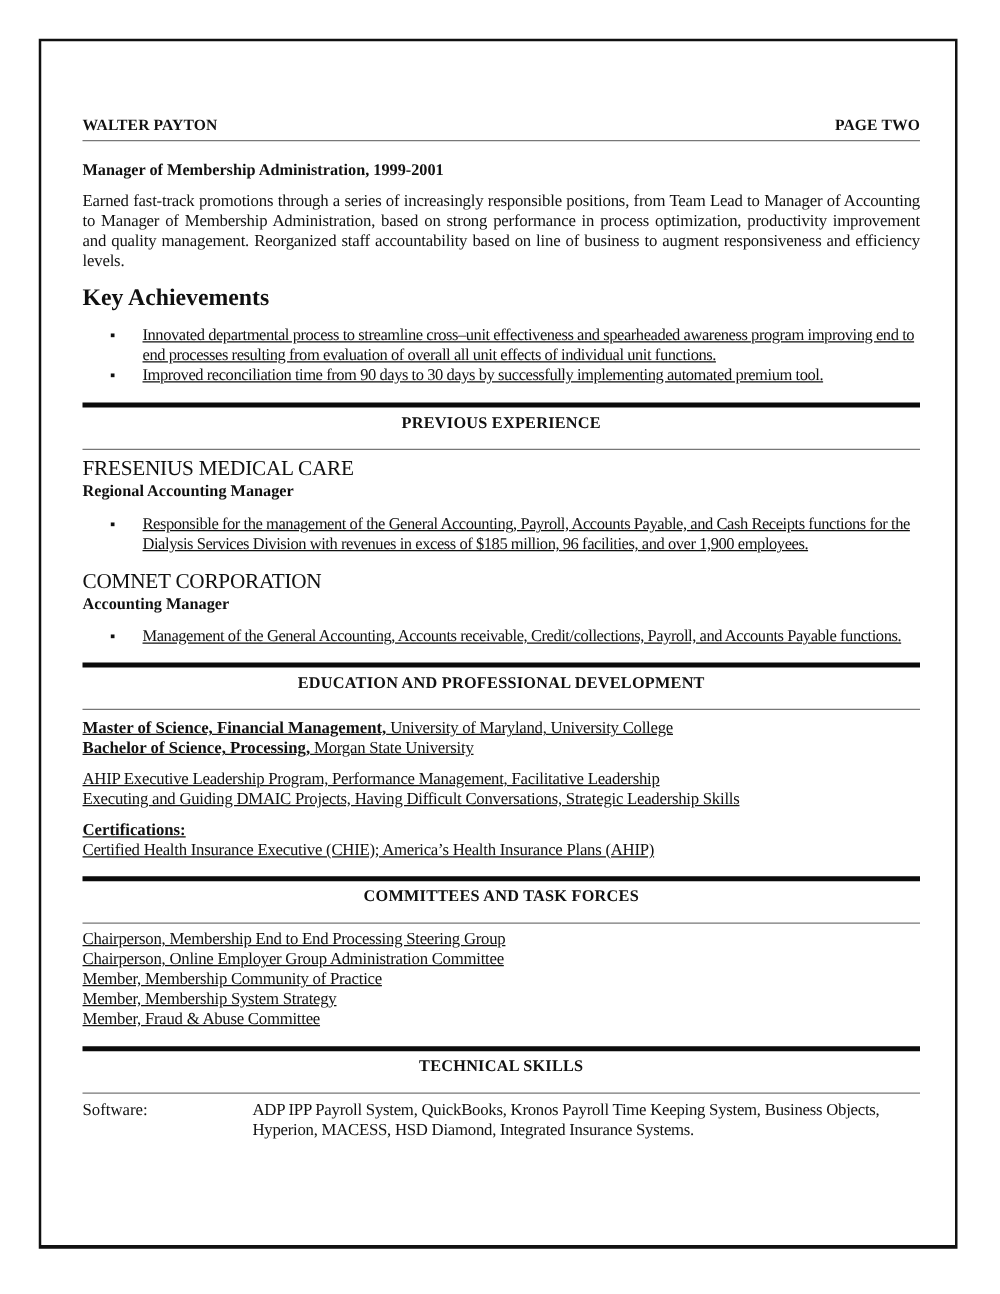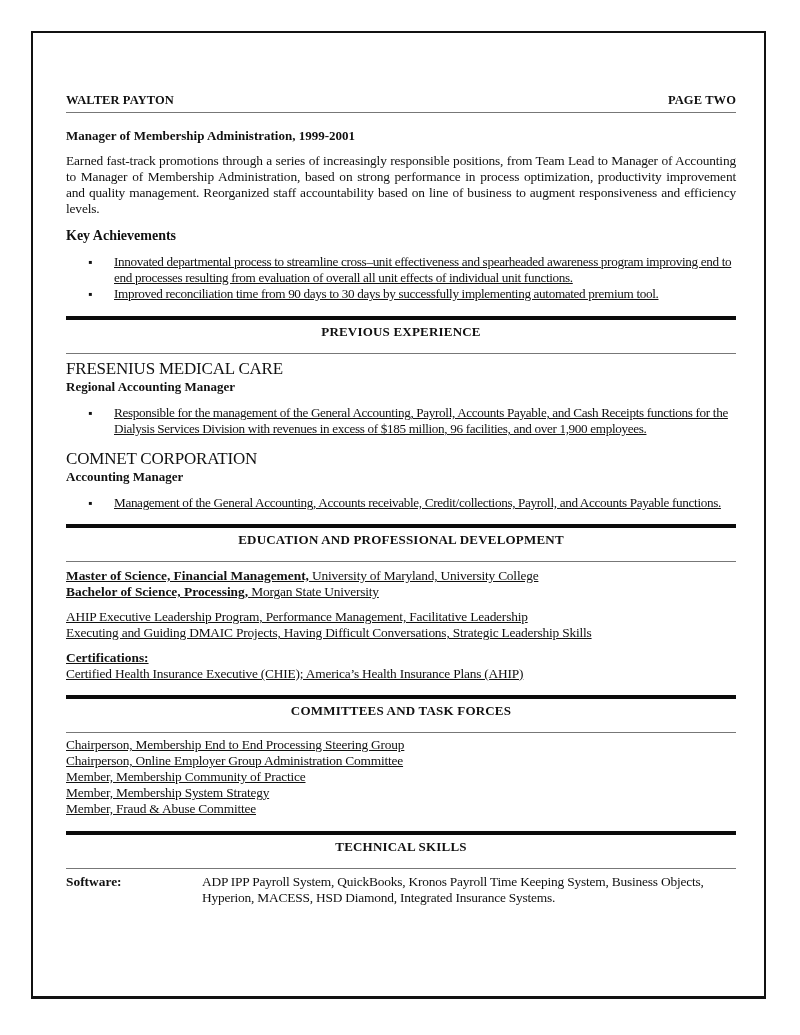--- a/index.html
+++ b/index.html
@@ -5,34 +5,34 @@
   html, body { margin: 0; padding: 0; background: #ffffff; }
   body { width: 800px; height: 1035px; position: relative; overflow: hidden;
          font-family: "Liberation Serif", "DejaVu Serif", serif; color: #111; }
   .page { position: absolute; left: 31px; top: 31px; width: 735px; height: 968px;
           border: 2px solid #111; border-bottom-width: 3px; border-right-width: 2px; box-sizing: border-box; }
   .content { position: absolute; left: 33px; top: 36px; width: 670px; margin-top: 24px; }
   .runhead { display: flex; justify-content: space-between; font-weight: bold; font-size: 12.5px;
              letter-spacing: 0.1px; padding-bottom: 4px; border-bottom: 1.5px solid #777; }
   .job-title { font-weight: bold; font-size: 13px; margin-top: 15px; }
   p.para { font-size: 13.4px; line-height: 16px; margin: 9px 0 0 0; text-align: justify; letter-spacing: -0.15px; }
-  .subhead { font-weight: bold; font-size: 14px; margin-top: 11px; }
+  .subhead { font-weight: bold; font-size: 19px; margin-top: 11px; }
   ul.bul { list-style: none; margin: 10px 0 0 0; padding: 0 0 0 48px; text-decoration: underline; }
   ul.bul li { position: relative; font-size: 13.2px; line-height: 16px; letter-spacing: -0.35px; margin-bottom: 0px; }
   ul.bul li::before { content: "\25AA"; position: absolute; left: -26px; top: 0; font-size: 12px; }
   .sec-rule-thick { height: 4px; background: #0b0b0b; margin-top: 14px; }
   .sec-title { text-align: center; font-weight: bold; font-size: 13px; padding: 4px 0 13px 0;
                border-bottom: 1.5px solid #777; letter-spacing: 0.2px; }
   .company { font-size: 17px; margin-top: 5px; letter-spacing: -0.2px; }
   .role { font-weight: bold; font-size: 13px; margin-top: 0px; }
   .line { font-size: 13.4px; line-height: 16px; letter-spacing: -0.2px; text-decoration: underline; }
   .b { font-weight: bold; letter-spacing: 0; }
   .gap8 { height: 9px; }
   .skills { display: flex; margin-top: 5px; font-size: 13.4px; line-height: 16px; }
-  .skills .lbl { width: 136px; font-weight: bold; flex: none; }
+  .skills .lbl { width: 136px; font-weight: normal; flex: none; }
   .skills .val { flex: 1; letter-spacing: -0.2px; }
 </style>
 </head>
 <body>
 
 <div class="page">
   <div class="content">
 
     <div class="runhead">
       <span>WALTER PAYTON</span>

